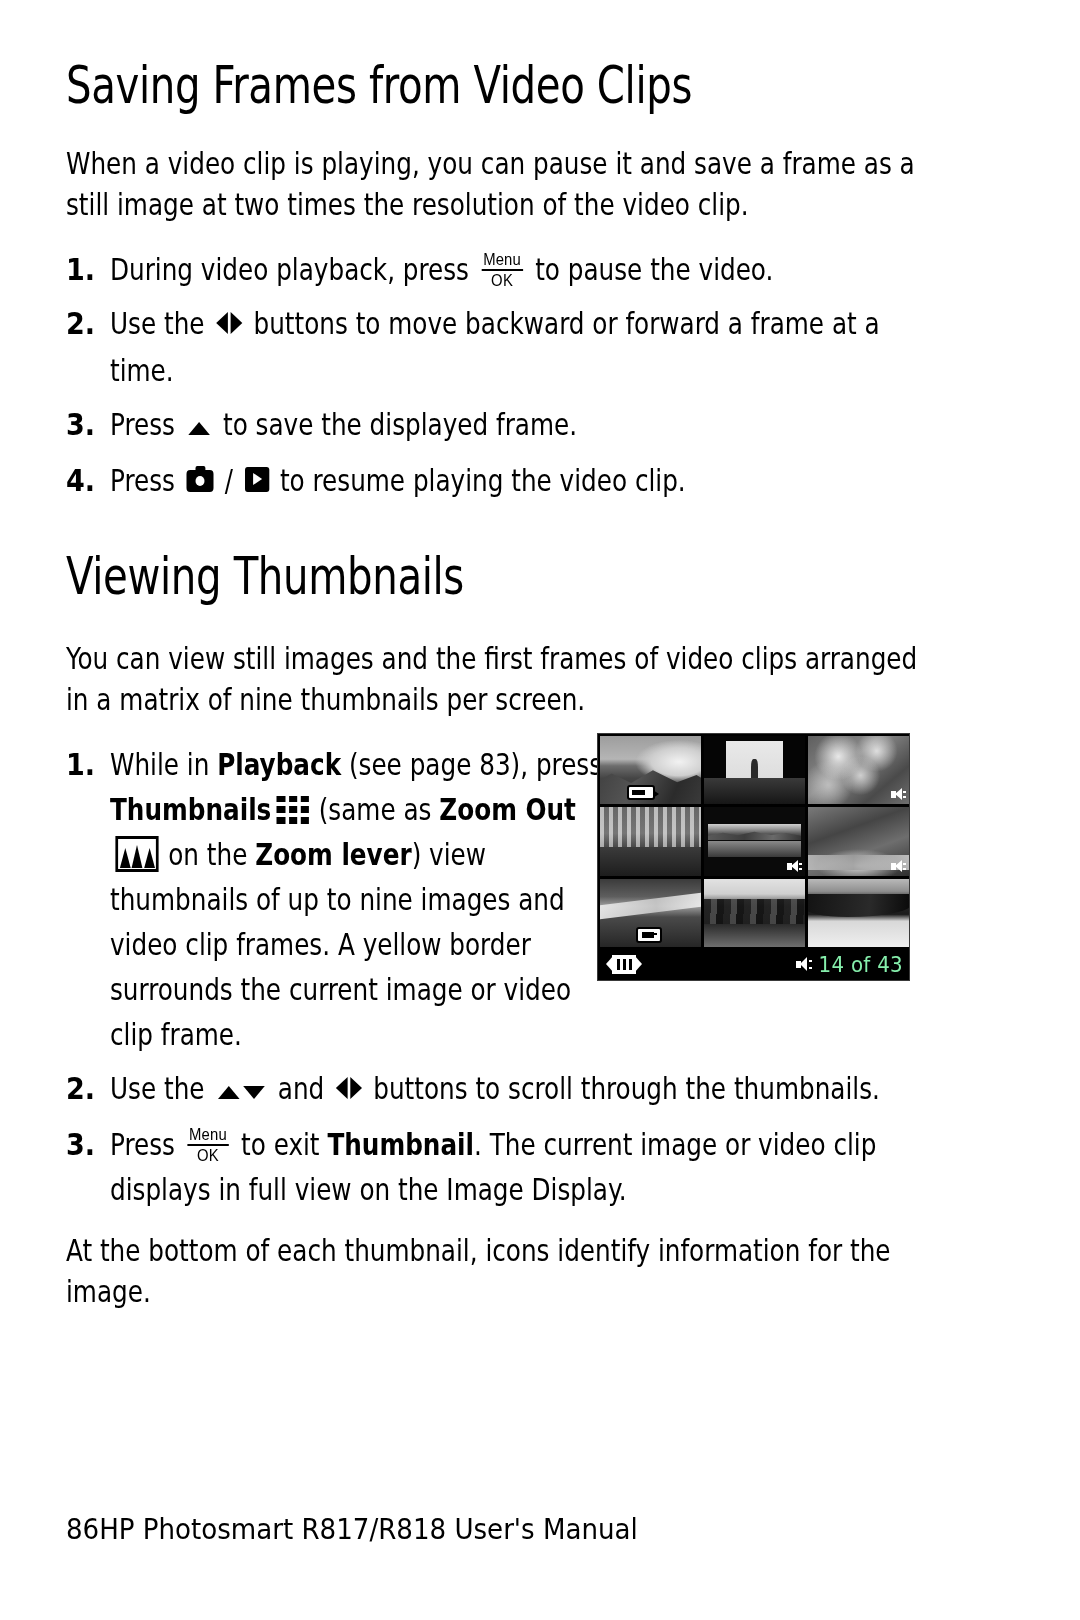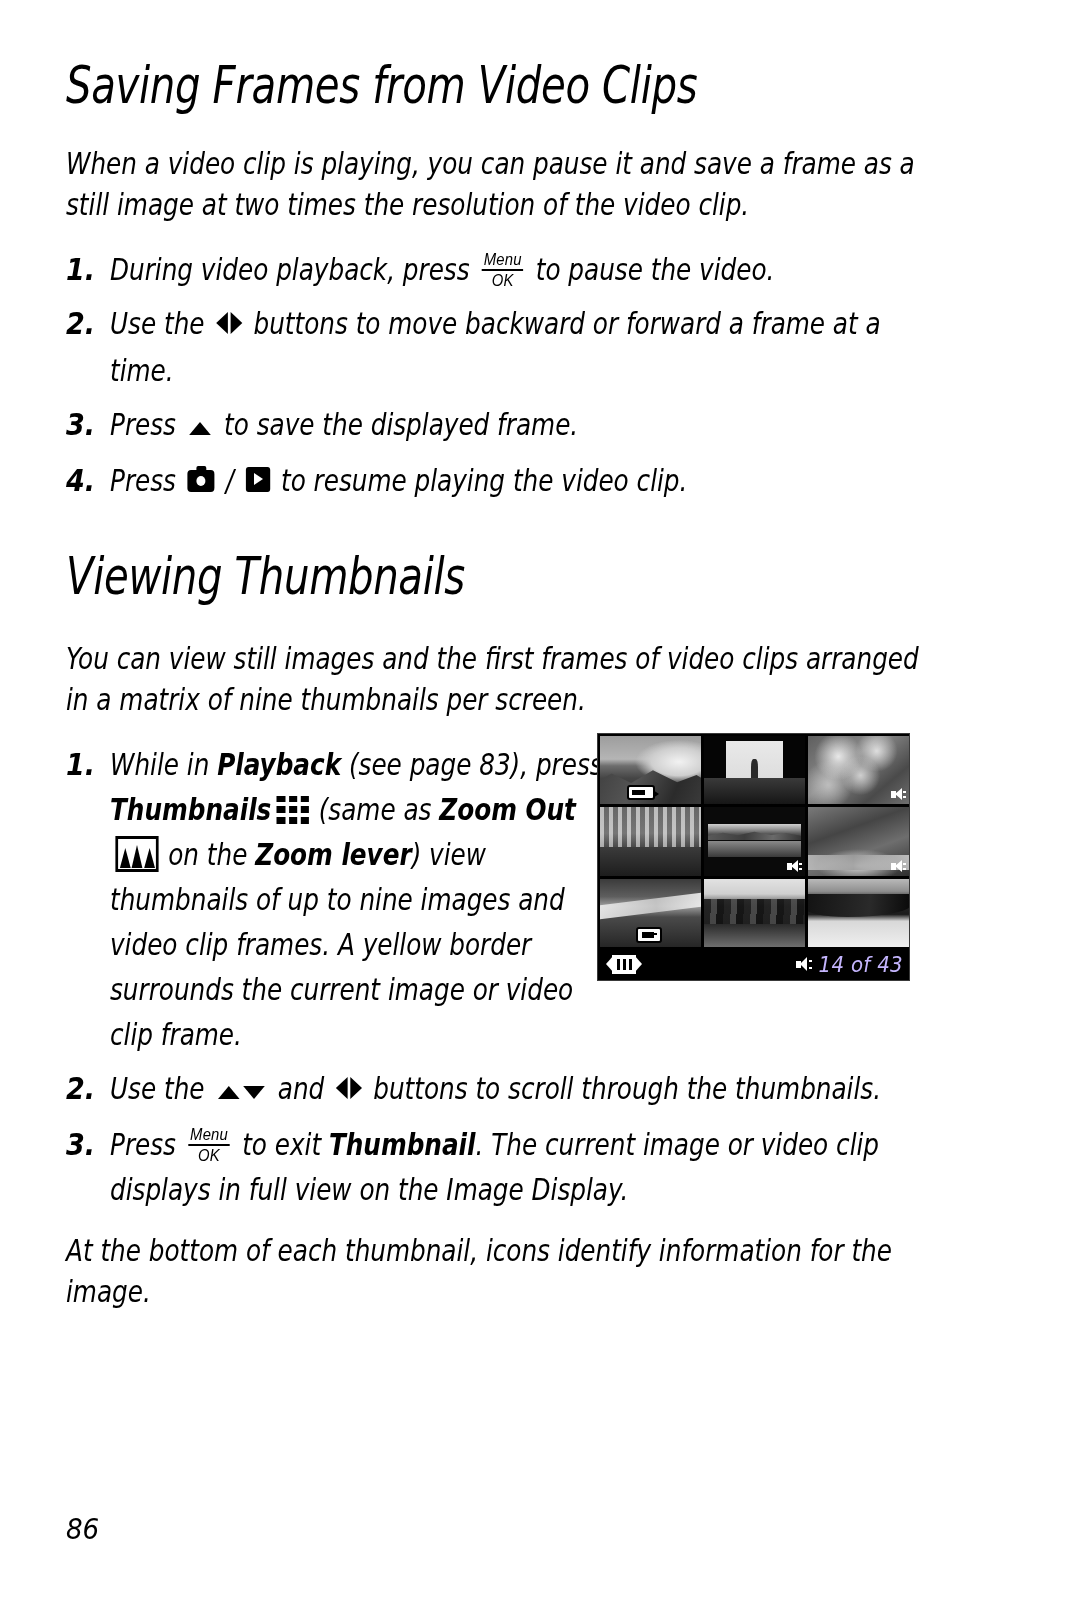--- a/index.html
+++ b/index.html
@@ -13,21 +13,20 @@
     font-family: "Liberation Sans", sans-serif;
     color: #000000;
     position: relative;
     overflow: hidden;
   }
   .page {
     position: absolute;
     left: 0; top: 0;
     width: 932px;
     height: 1620px;
-    font-style: italic;
   }
   .content {
     position: absolute;
     left: 66px;
     top: 58px;
     width: 860px;
   }
 
   
   h1.section-title {
@@ -437,21 +436,21 @@
   .spk {
     position: relative;
     width: 16px; height: 15px;
   }
   .spk .sp-body { position:absolute; left:0; top:4px; width:5px; height:7px; background:#fff; }
   .spk .sp-cone { position:absolute; left:4px; top:0; width:0;height:0;
     border-top:7.5px solid transparent;border-bottom:7.5px solid transparent;border-right:7px solid #fff; }
   .spk .sp-w1 { position:absolute; right:0; top:3px; width:3px; height:2px; background:#fff; }
   .spk .sp-w2 { position:absolute; right:0; bottom:3px; width:3px; height:2px; background:#fff; }
   .count-text {
-    color: #c4b5fd;
+    color: #86efac;
     font-family: "DejaVu Sans Condensed", "Liberation Sans Narrow", "Liberation Sans", sans-serif;
     font-size: 22px;
     letter-spacing: 0.3px;
     line-height: 1;
   }
 
   
   .with-figure { width: 510px; }
 
   
@@ -633,15 +632,16 @@
             <span class="sp-w2"></span>
         </span>
         <span class="count-text">14 of 43</span>
       </span>
     </div>
 
   </div>
 
   <div class="footer">
     <span class="pg">86</span>
+    <span class="title">HP Photosmart R817/R818 User's Manual</span>
   </div>
 
 </div>
 
 </body></html>

